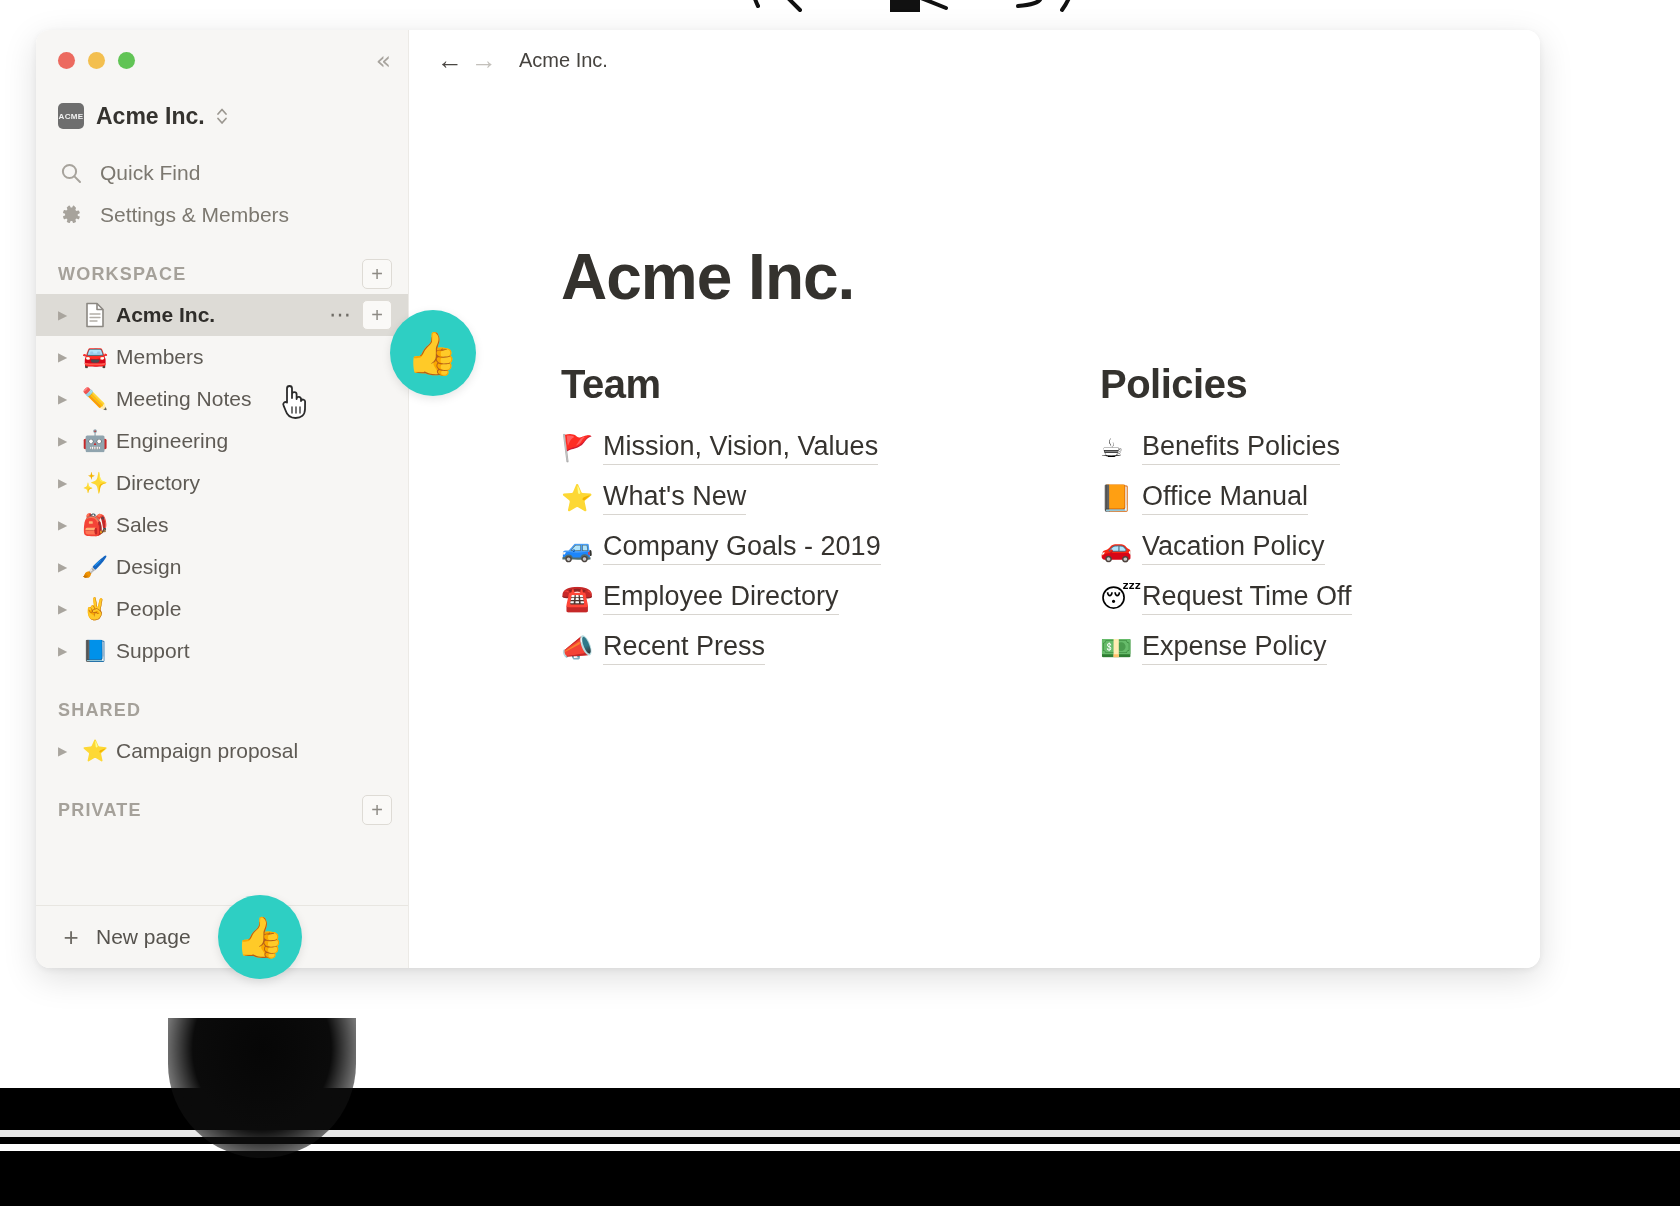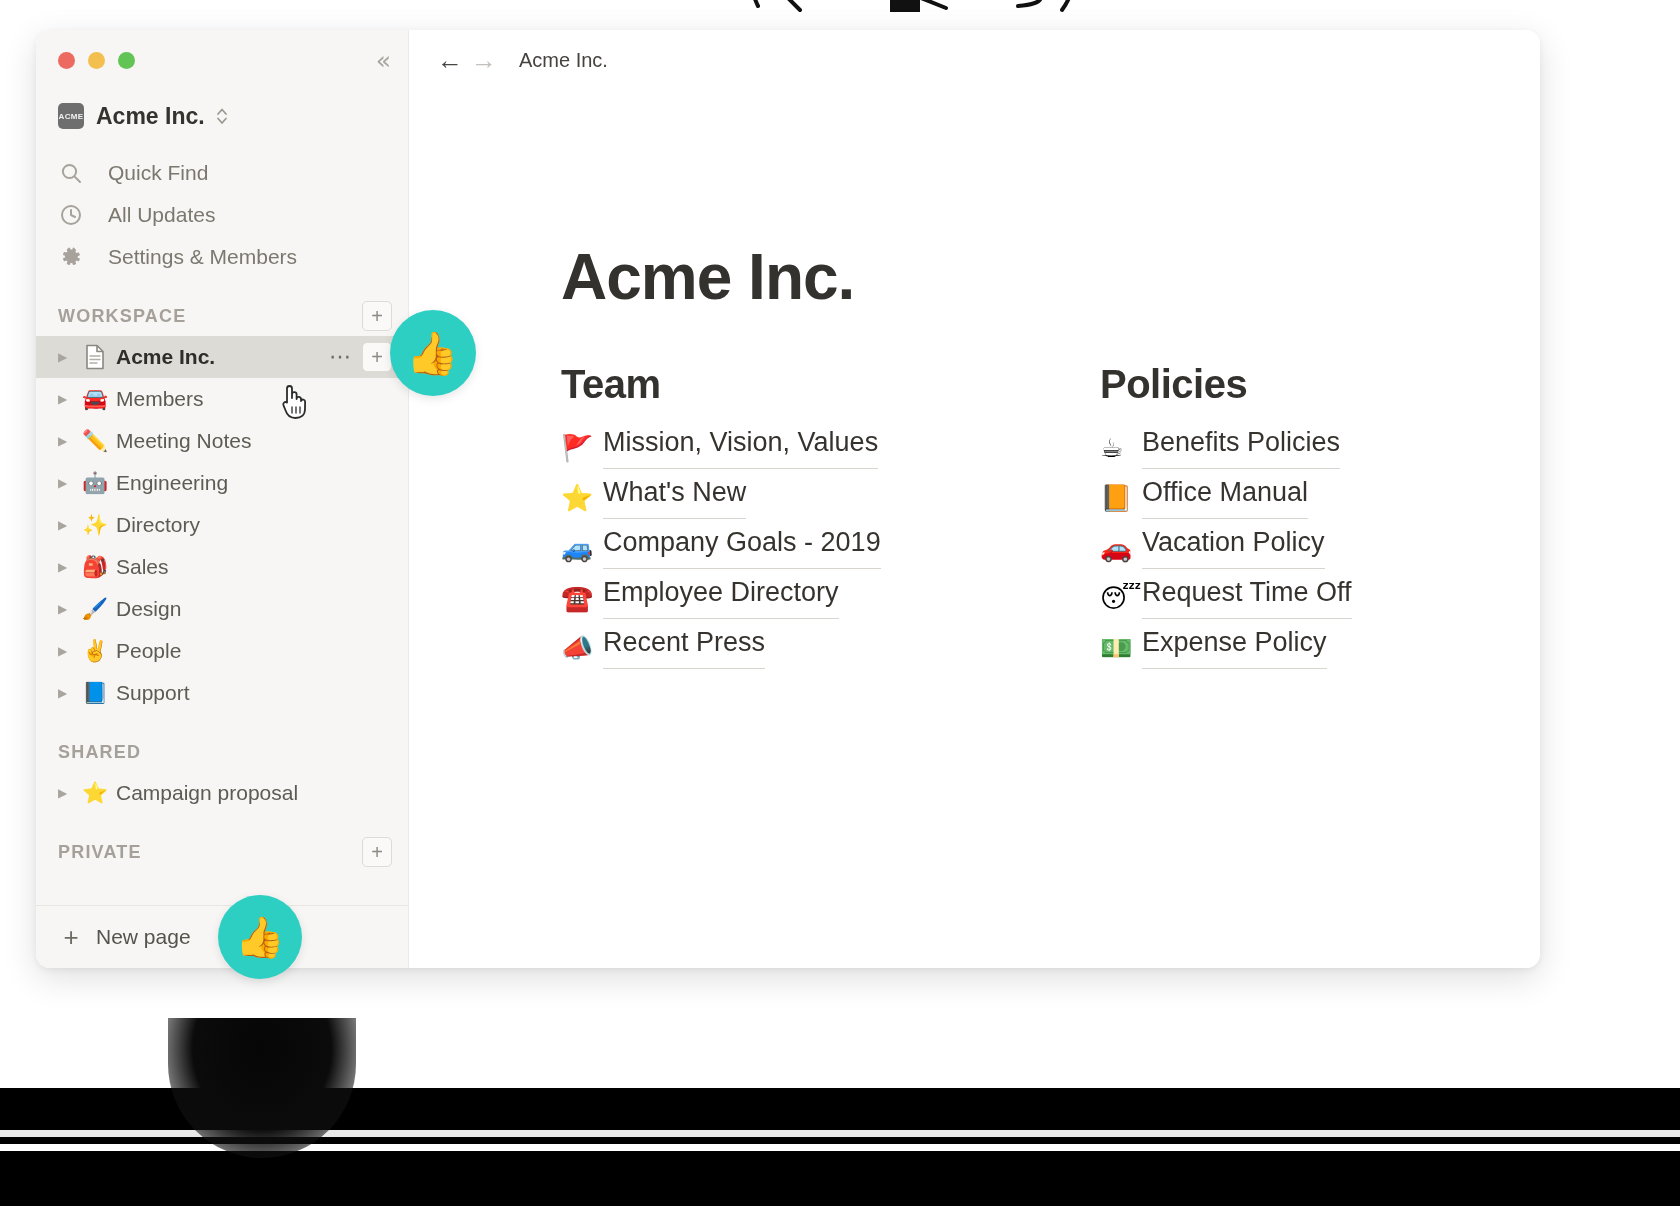--- a/index.html
+++ b/index.html
@@ -138,21 +138,21 @@
     font-size: 21px;
   }
   .nav-ico {
     width: 26px;
     flex: 0 0 26px;
     display: flex;
     align-items: center;
     justify-content: center;
     color: #a7a39c;
   }
-  .nav-label { margin-left: 24px; }
+  .nav-label { margin-left: 16px; }
 
   
   .sec-head {
     display: flex;
     align-items: center;
     height: 40px;
     padding: 0 16px 0 22px;
     margin-top: 18px;
   }
   .sec-title {
@@ -340,21 +340,21 @@
     width: 42px;
     flex: 0 0 42px;
     font-size: 26px;
     font-family: "DejaVu Sans", sans-serif;
     line-height: 1;
   }
   .link-text {
     font-size: 27px;
     color: #36332f;
     border-bottom: 1px solid #d8d5d0;
-    padding-bottom: 10px;
+    padding-bottom: 2px;
     line-height: 1.15;
   }
 
   
   .badge {
     position: absolute;
     border-radius: 50%;
     background: #2ecfc3;
     display: flex;
     align-items: center;
@@ -450,29 +450,20 @@
 
       <div class="nav">
         <div class="nav-row">
           <span class="nav-ico">
             <svg width="24" height="24" viewBox="0 0 24 24">
               <circle cx="10.5" cy="10.5" r="6.6" fill="none" stroke="#a7a39c" stroke-width="2"></circle>
               <line x1="15.4" y1="15.4" x2="21" y2="21" stroke="#a7a39c" stroke-width="2" stroke-linecap="round"></line>
             </svg>
           </span>
           <span class="nav-label">Quick Find</span>
-        </div>
-        <div class="nav-row">
-          <span class="nav-ico">
-            <svg width="24" height="24" viewBox="0 0 24 24">
-              <circle cx="12" cy="12" r="9" fill="none" stroke="#a7a39c" stroke-width="2"></circle>
-              <path d="M12 7 L12 12 L16 14" fill="none" stroke="#a7a39c" stroke-width="2" stroke-linecap="round" stroke-linejoin="round"></path>
-            </svg>
-          </span>
-          <span class="nav-label">All Updates</span>
         </div>
         <div class="nav-row">
           <span class="nav-ico">
             <svg width="24" height="24" viewBox="0 0 24 24">
               <path fill="#a7a39c" d="M12 8.2a3.8 3.8 0 100 7.6 3.8 3.8 0 000-7.6zm0 6a2.2 2.2 0 110-4.4 2.2 2.2 0 010 4.4z"></path>
               <path fill="#a7a39c" d="M20.3 13.4l-1.6-.6a6.9 6.9 0 000-1.6l1.6-.6a.8.8 0 00.45-1l-.65-1.7a.8.8 0 00-1-.46l-1.6.6a7 7 0 00-1.15-1.15l.6-1.6a.8.8 0 00-.46-1L14.8 2.5a.8.8 0 00-1 .45l-.6 1.6a6.9 6.9 0 00-1.6 0l-.6-1.6a.8.8 0 00-1-.45L8.3 3.9a.8.8 0 00-.46 1l.6 1.6A7 7 0 007.3 7.6l-1.6-.6a.8.8 0 00-1 .46L4.05 9.2a.8.8 0 00.45 1l1.6.6a6.9 6.9 0 000 1.6l-1.6.6a.8.8 0 00-.45 1l.65 1.7a.8.8 0 001 .46l1.6-.6c.35.43.73.81 1.15 1.15l-.6 1.6a.8.8 0 00.46 1l1.7.65a.8.8 0 001-.45l.6-1.6a6.9 6.9 0 001.6 0l.6 1.6a.8.8 0 001 .45l1.7-.65a.8.8 0 00.46-1l-.6-1.6c.42-.34.8-.72 1.15-1.15l1.6.6a.8.8 0 001-.46l.65-1.7a.8.8 0 00-.45-1z"></path>
             </svg>
           </span>
           <span class="nav-label">Settings &amp; Members</span>
         </div>

